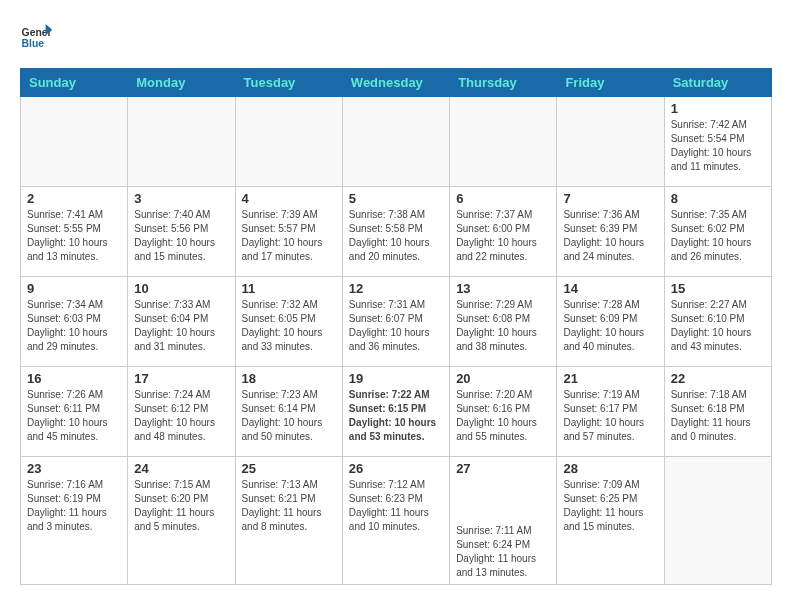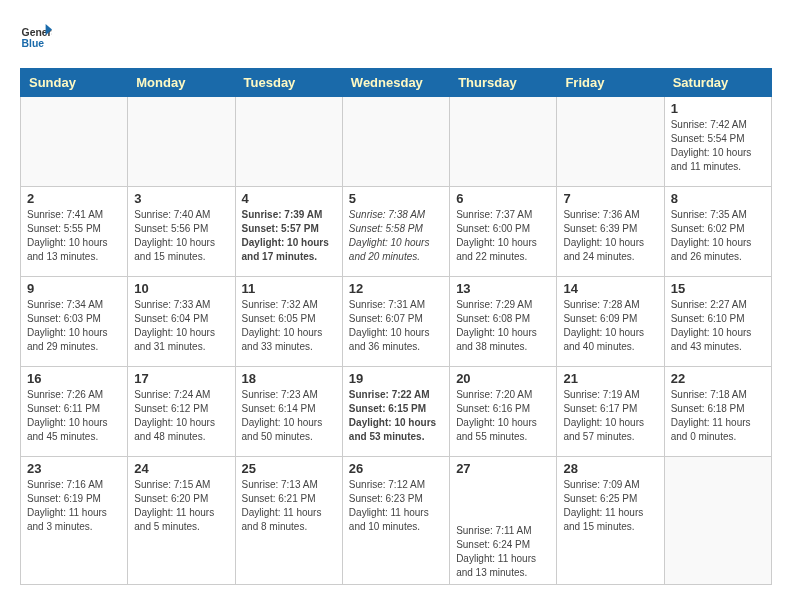--- a/index.html
+++ b/index.html
@@ -24,21 +24,21 @@
     .logo-icon {
       width: 32px;
       height: 32px;
     }
     .title-area { text-align: right; }
     .month-title { font-size: 36px; font-weight: bold; color: #333; }
     .location { font-size: 16px; color: #555; }
     .calendar { width: 100%; border-collapse: collapse; }
     .calendar th {
       background: #1a6aaa;
-      color: #fef9c3;
+      color: #5eead4;
       padding: 6px 8px;
       font-size: 13px;
       text-align: left;
       border: 1px solid #1a6aaa;
     }
     .calendar td {
       border: 1px solid #ccc;
       vertical-align: top;
       padding: 4px 6px;
       width: calc(100% / 7);
@@ -106,28 +106,28 @@
         </td>
         <td>
           <span class="day-number">3</span>
           <div class="day-info" style="white-space: pre-line;">Sunrise: 7:40 AM
 Sunset: 5:56 PM
 Daylight: 10 hours
 and 15 minutes.</div>
         </td>
         <td>
           <span class="day-number">4</span>
-          <div class="day-info" style="white-space: pre-line; font-weight: bold;">Sunrise: 7:39 AM
+          <div class="day-info" style="white-space: pre-line;">Sunrise: 7:39 AM
 Sunset: 5:57 PM
 Daylight: 10 hours
 and 17 minutes.</div>
         </td>
         <td>
           <span class="day-number">5</span>
-          <div class="day-info" style="white-space: pre-line; font-style: italic;">Sunrise: 7:38 AM
+          <div class="day-info" style="white-space: pre-line;">Sunrise: 7:38 AM
 Sunset: 5:58 PM
 Daylight: 10 hours
 and 20 minutes.</div>
         </td>
         <td>
           <span class="day-number">6</span>
           <div class="day-info" style="white-space: pre-line;">Sunrise: 7:37 AM
 Sunset: 6:00 PM
 Daylight: 10 hours
 and 22 minutes.</div>

